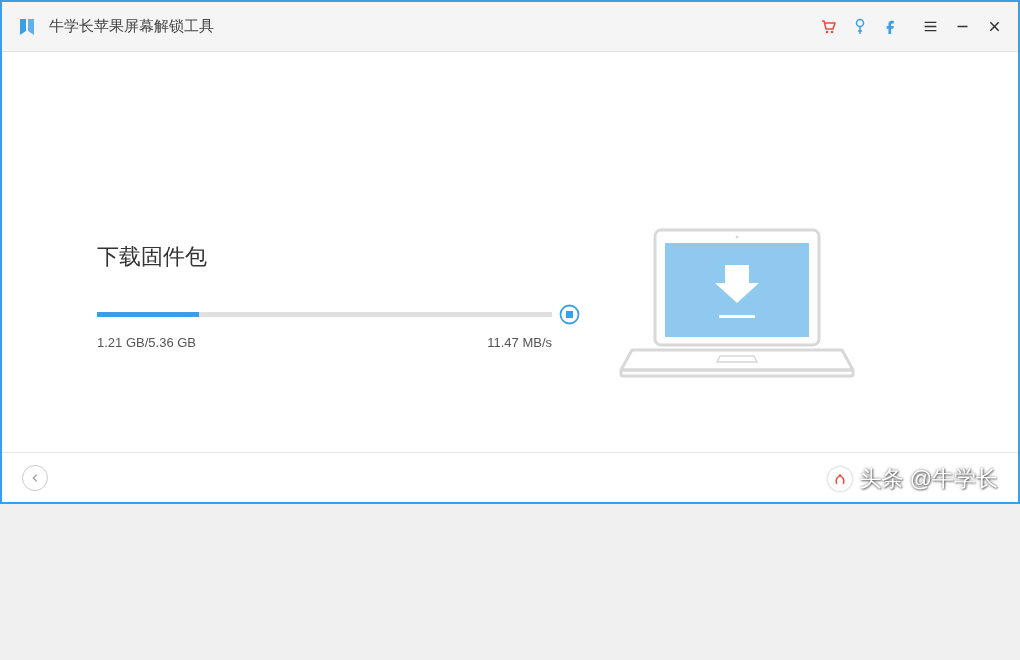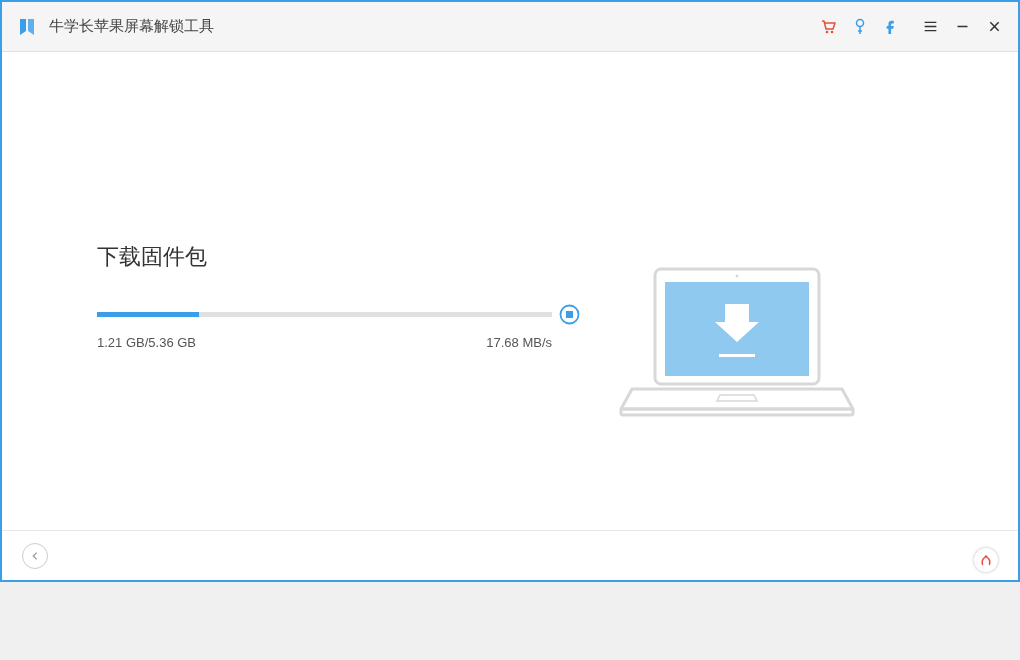--- a/index.html
+++ b/index.html
@@ -9,21 +9,21 @@
     }
     body {
       font-family: "Microsoft YaHei", Arial, sans-serif;
       background: #f0f0f0;
       width: 1020px;
       height: 660px;
       overflow: hidden;
     }
     .window {
       width: 1020px;
-      height: 582px;
+      height: 504px;
       background: #ffffff;
       border: 2px solid #3a9fe8;
       position: relative;
     }
     .titlebar {
       height: 50px;
       background: #f5f5f5;
       display: flex;
       align-items: center;
       padding: 0 15px;
@@ -228,21 +228,21 @@
           <div class="progress-fill" style="width: 22.5%;"></div>
         </div>
         <span class="stop-button">
           <svg viewBox="0 0 21 21" width="21" height="21">
             <circle cx="10.5" cy="10.5" r="9" stroke="#3a9fe8" stroke-width="1.8" fill="#fff"></circle>
             <rect x="7" y="7" width="7" height="7" fill="#3a9fe8"></rect>
           </svg>
         </span>
         <div class="progress-info">
           <span><span>1.21 GB</span>/<span>5.36 GB</span></span>
-          <span>17.68 MB/s</span>
+          <span>11.47 MB/s</span>
         </div>
       </div>
     </div>
 
     <div class="right-section">
       <span>
         <svg class="laptop-illustration" viewBox="0 0 240 180">
           <rect x="38" y="15" width="164" height="115" rx="6" fill="none" stroke="#d8d8d8" stroke-width="3"></rect>
           <circle cx="120" cy="22" r="1.5" fill="#d8d8d8"></circle>
           <rect x="48" y="28" width="144" height="94" fill="#8fc9ef"></rect>
@@ -263,14 +263,15 @@
       </svg>
     </span>
   </div>
 
   <div class="watermark">
     <span class="watermark-logo">
       <svg viewBox="0 0 16 16" width="14" height="14">
         <path d="M4 13 C3 10 4 6 7 5 M12 13 C13 10 12 6 9 5 M7 5 C7 3 9 3 9 5" stroke="#e74c3c" stroke-width="1.8" fill="none" stroke-linecap="round"></path>
       </svg>
     </span>
+    <span>头条 @牛学长</span>
   </div>
 </div>
 
 </body></html>

